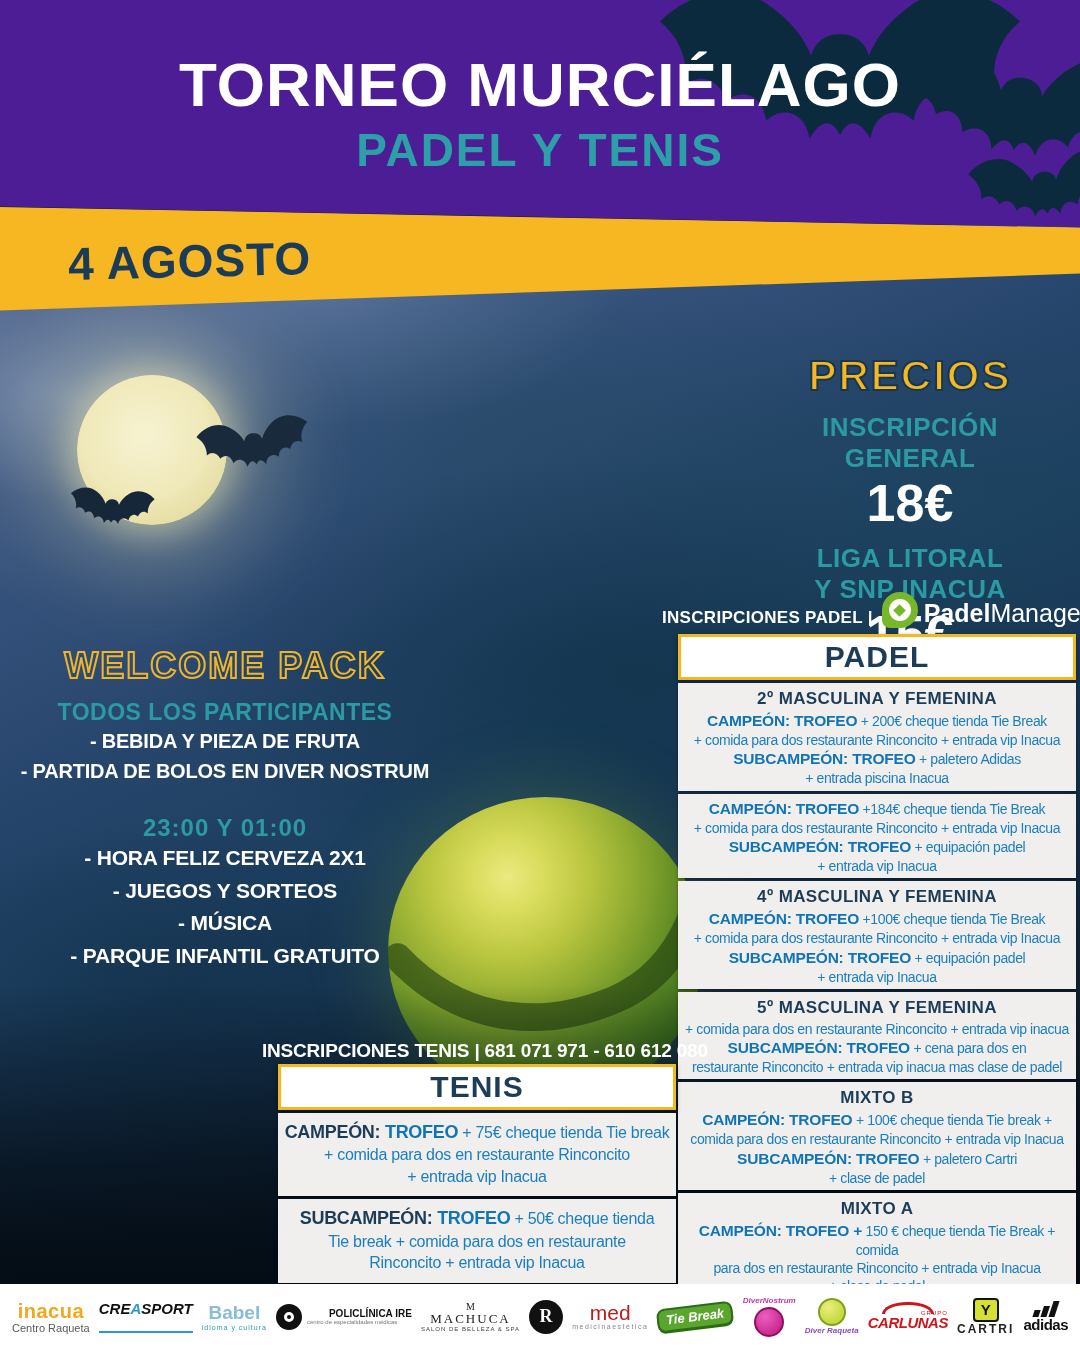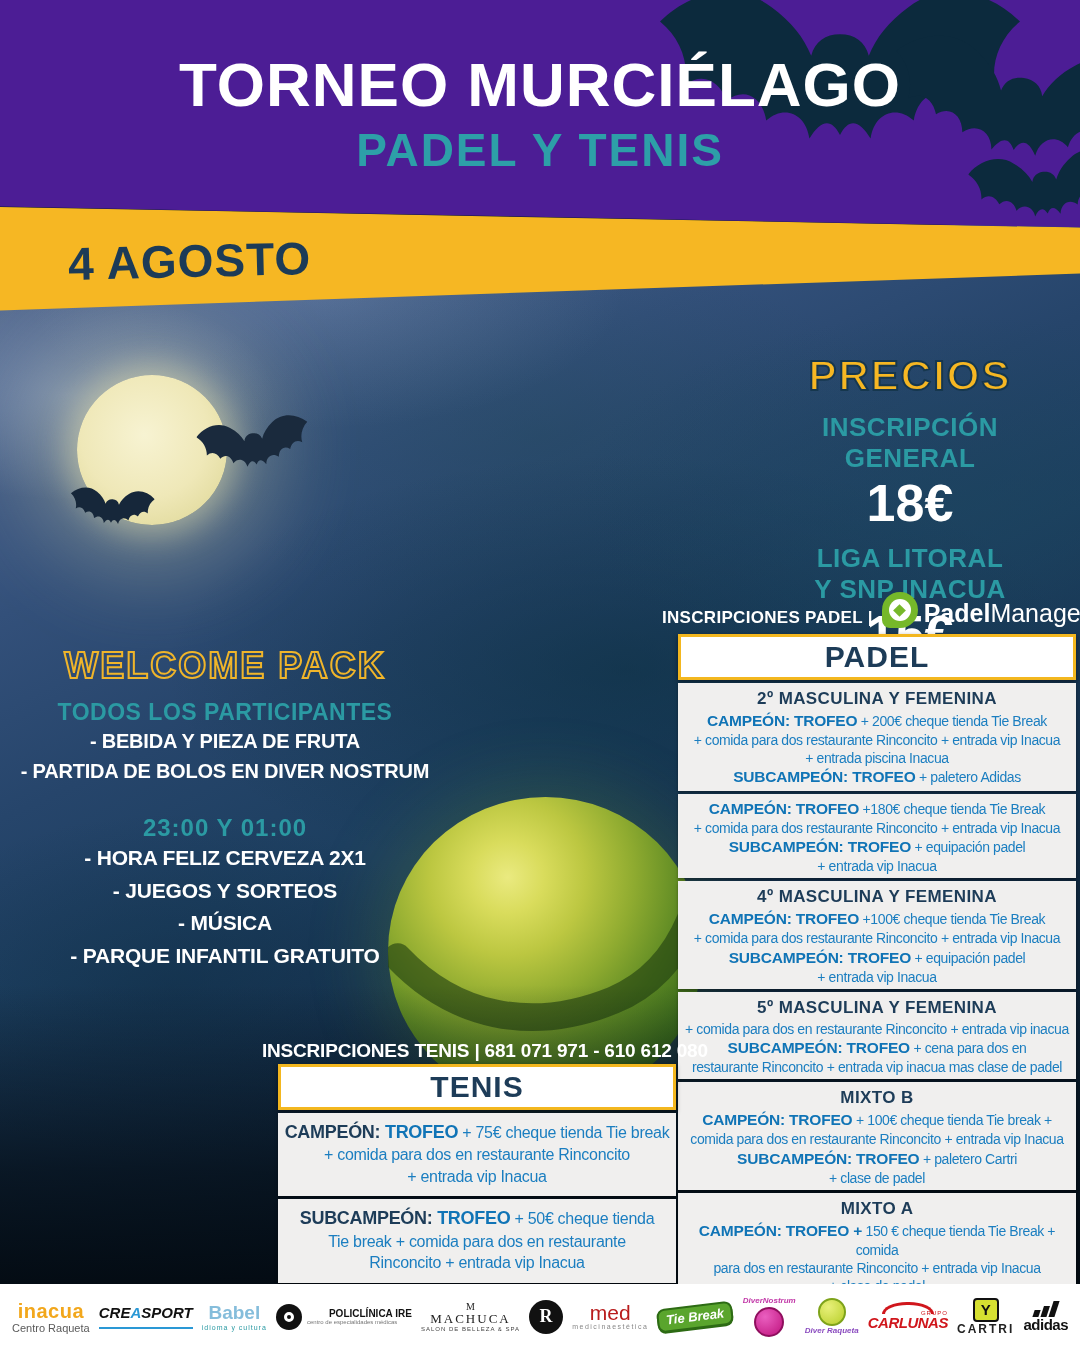--- a/index.html
+++ b/index.html
@@ -88,21 +88,21 @@
   .welcome-item{font-size:20px;font-weight:700;color:#ffffff;letter-spacing:-.2px;line-height:1.5;}
   .time-heading{font-size:24px;font-weight:700;color:#2b9aa3;letter-spacing:1px;margin-top:28px;}
   .time-item{font-size:21px;font-weight:700;color:#ffffff;letter-spacing:-.2px;line-height:1.55;}
 
   
   .footer{position:absolute;left:0;bottom:0;width:1080px;height:66px;background:#ffffff;z-index:6;
     display:flex;align-items:center;justify-content:space-between;padding:0 12px;}
   .logo{display:flex;flex-direction:column;align-items:center;justify-content:center;text-align:center;line-height:1.1;}
   .inacua1{font-size:20px;font-weight:700;color:#f2a71c;letter-spacing:.5px;}
   .inacua2{font-size:11px;color:#5a5a5a;}
-  .crea{font-size:15px;font-weight:700;font-style:italic;color:#111;border-bottom:2px solid #2a98d5;padding-bottom:5px;}
+  .crea{font-size:15px;font-weight:700;font-style:italic;color:#111;border-bottom:2px solid #2a98d5;padding-bottom:14px;}
   .crea .a{color:#2a98d5;}
   .babel1{font-size:19px;color:#85bddb;font-weight:700;}
   .babel2{font-size:7px;color:#2b9aa3;letter-spacing:1px;}
   .poli{flex-direction:row;gap:5px;}
   .poli-icon{width:26px;height:26px;border-radius:50%;background:#111;display:flex;align-items:center;justify-content:center;}
   .poli-dot{width:10px;height:10px;border-radius:50%;border:3px solid #fff;background:#111;}
   .poli-txt{text-align:left;}
   .poli1{font-size:10px;font-weight:700;color:#111;padding-left:22px;}
   .poli2{font-size:6px;color:#777;}
   .mach-m{font-size:10px;color:#222;font-family:"Liberation Serif",serif;}
@@ -201,25 +201,25 @@
     <span class="pm-text"><span class="b">Padel</span><span class="l">Manager</span></span>
   </div>
 
   <div class="prize-table table-padel">
     <div class="table-header">PADEL</div>
     <div id="padel-rows">
         <div class="prize-row">
           <div class="row-title">2º MASCULINA Y FEMENINA</div>
           <div class="row-line"><span class="seg-bold">CAMPEÓN: TROFEO</span><span class="seg-plain"> + 200€ cheque tienda Tie Break</span></div>
           <div class="row-line"><span class="seg-plain">+ comida para dos restaurante Rinconcito + entrada vip Inacua</span></div>
+          <div class="row-line"><span class="seg-bold">SUBCAMPEÓN: TROFEO</span><span class="seg-plain"> + paletero Adidas</span></div>
           <div class="row-line"><span class="seg-plain">+ entrada piscina Inacua</span></div>
-          <div class="row-line"><span class="seg-bold">SUBCAMPEÓN: TROFEO</span><span class="seg-plain"> + paletero Adidas</span></div>
-        </div>
-        <div class="prize-row">
-          <div class="row-line"><span class="seg-bold">CAMPEÓN: TROFEO</span><span class="seg-plain"> +180€ cheque tienda Tie Break</span></div>
+        </div>
+        <div class="prize-row">
+          <div class="row-line"><span class="seg-bold">CAMPEÓN: TROFEO</span><span class="seg-plain"> +184€ cheque tienda Tie Break</span></div>
           <div class="row-line"><span class="seg-plain">+ comida para dos restaurante Rinconcito + entrada vip Inacua</span></div>
           <div class="row-line"><span class="seg-bold">SUBCAMPEÓN: TROFEO</span><span class="seg-plain"> + equipación padel</span></div>
           <div class="row-line"><span class="seg-plain">+ entrada vip Inacua</span></div>
         </div>
         <div class="prize-row">
           <div class="row-title">4º MASCULINA Y FEMENINA</div>
           <div class="row-line"><span class="seg-bold">CAMPEÓN: TROFEO</span><span class="seg-plain"> +100€ cheque tienda Tie Break</span></div>
           <div class="row-line"><span class="seg-plain">+ comida para dos restaurante Rinconcito + entrada vip Inacua</span></div>
           <div class="row-line"><span class="seg-bold">SUBCAMPEÓN: TROFEO</span><span class="seg-plain"> + equipación padel</span></div>
           <div class="row-line"><span class="seg-plain">+ entrada vip Inacua</span></div>

